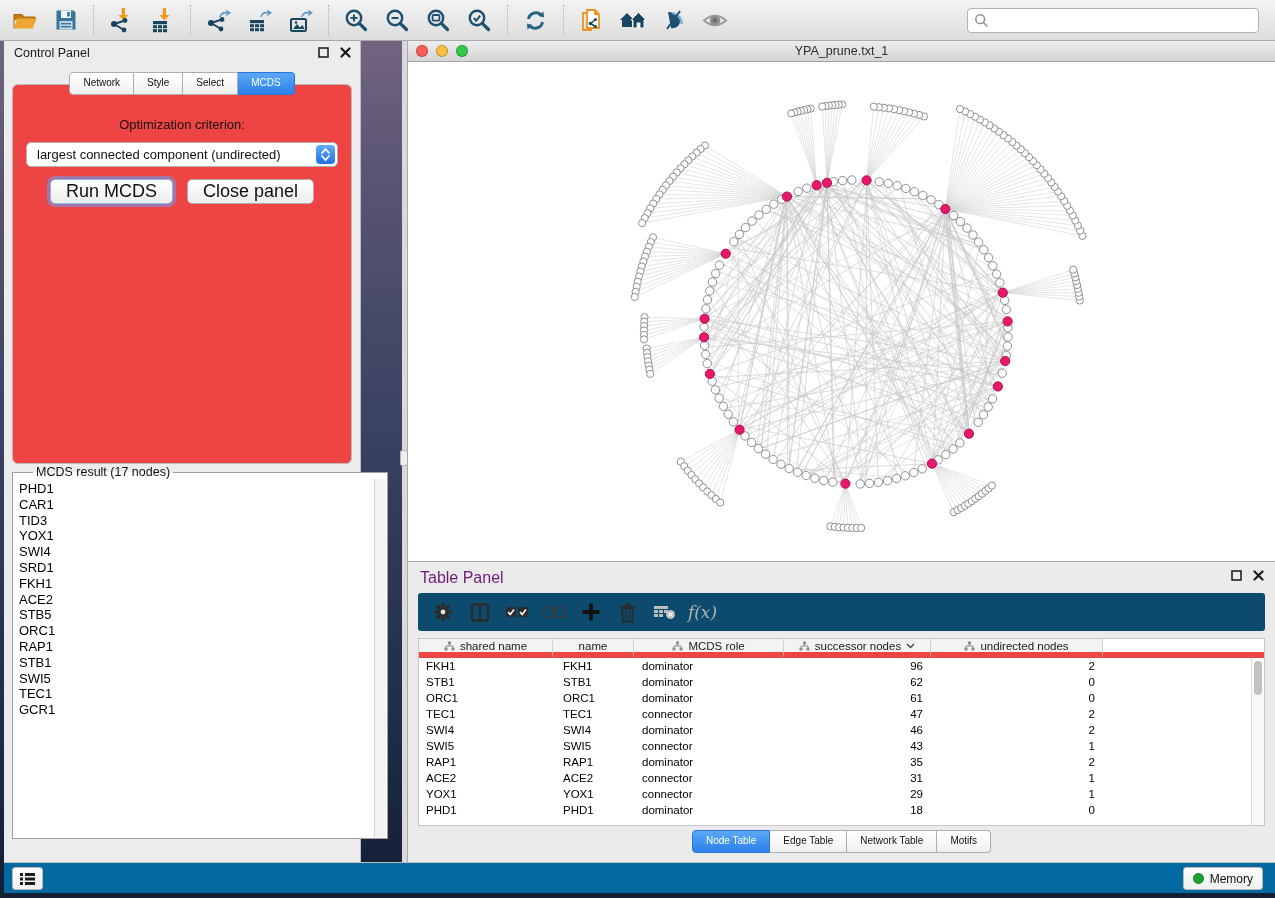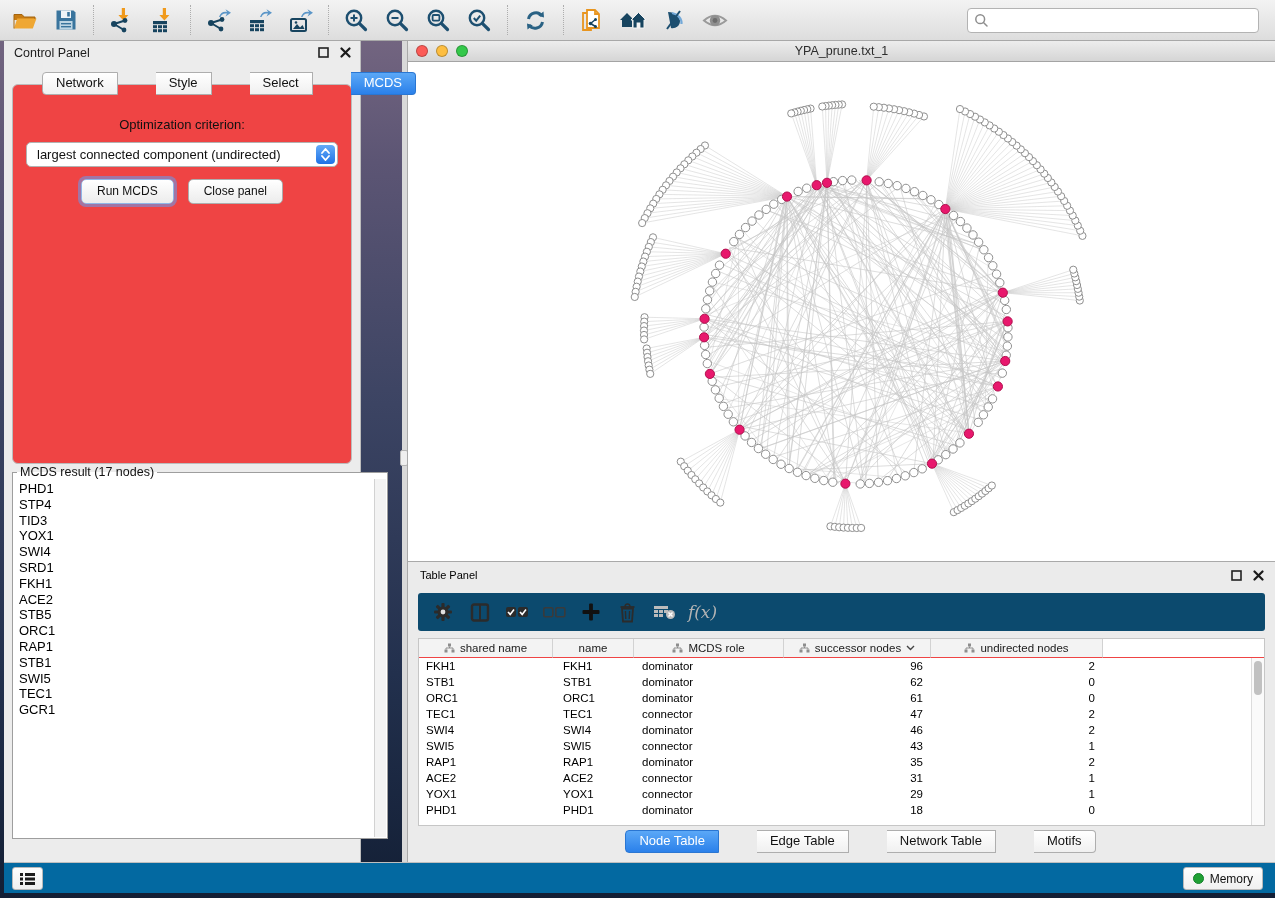--- a/index.html
+++ b/index.html
@@ -33,22 +33,22 @@
     background:#ececec; border-right:1px solid #bdbdbd;
   }
   #cp-title { position:absolute; left:10px; top:5px; font-size:12.5px; color:#1c1c1c; }
   .panel-winbtns { position:absolute; right:8px; top:5px; display:flex; gap:9px; align-items:center; }
   .winbtn { width:13px; height:13px; display:flex; align-items:center; justify-content:center; }
 
   .seg-bar { display:inline-flex; }
   .seg {
     border:1px solid #aeaeae; border-left:none;
     background:linear-gradient(#ffffff,#f0f0f0);
-    font-size:13px; color:#111; padding:3px 13px 4px; line-height:14px;
-    white-space:nowrap; cursor:default;margin-left:38px;
+    font-size:10px; color:#111; padding:3px 13px 4px; line-height:14px;
+    white-space:nowrap; cursor:default;
   }
   .seg:first-child { border-left:1px solid #aeaeae; border-radius:4px 0 0 4px; }
   .seg:last-child { border-radius:0 4px 4px 0; }
   .seg.active {
     background:linear-gradient(#5ba8f7,#2a80ea);
     border-color:#2a76d2; color:#fff;
   }
   #cp-tabs { position:absolute; left:0; right:0; top:31px; text-align:center; z-index:3; }
 
   #cp-content {
@@ -61,31 +61,31 @@
     background:#fff; border:1px solid #b2b2b2; border-radius:5px;
     font-size:13px; color:#111; line-height:23px; padding-left:10px;
   }
   #opt-stepper {
     position:absolute; right:2px; top:2px; bottom:2px; width:19px;
     background:linear-gradient(#64abf8,#1f72e6); border-radius:4px;
     display:flex; flex-direction:column; align-items:center; justify-content:center; gap:1px;
   }
   #cp-buttons { margin-top:12px; display:flex; justify-content:center; gap:14px; }
   .cp-btn {
-    font-family:"Liberation Sans",sans-serif; font-size:12px; color:#111;
+    font-family:"Liberation Sans",sans-serif; font-size:18px; color:#111;
     background:linear-gradient(#ffffff,#ececec);
     border:1px solid #adadad; border-radius:5px; padding:4px 15px; line-height:15px;
   }
   .cp-btn.focused { border-color:#8fb6e8; box-shadow:0 0 0 3px rgba(96,158,245,.55); }
 
   #mcds-fieldset {
     position:absolute; left:8px; top:424px; width:376px; height:374px;
     border:1px solid #9e9e9e; background:#fff;
   }
-  #mcds-fieldset legend { font-size:12.5px; color:#111; padding:0 3px; margin-left:4px; }
+  #mcds-fieldset legend { font-size:12.5px; color:#111; padding:0 3px; margin-left:20px; }
   #mcds-list { position:absolute; left:2px; top:2px; right:14px; bottom:2px; overflow:hidden; }
   .mcds-item { font-size:13px; line-height:15.8px; color:#000; padding-left:4px; }
   #mcds-scroll {
     position:absolute; top:0; bottom:1px; right:1px; width:12px;
     background:#f3f3f3; border-left:1px solid #d2d2d2;
   }
 
   
   #v-divider { position:absolute; left:402px; top:41px; width:5px; height:821px; background:#d9d9d9; }
   #v-grip { position:absolute; left:-2px; top:409px; width:8px; height:16px; background:#efefef; border:1px solid #b5b5b5; border-radius:2px; }
@@ -102,39 +102,39 @@
   }
   .traffic { position:absolute; top:4px; width:12px; height:12px; border-radius:50%; border:0.5px solid rgba(0,0,0,.25); }
   #net-title { text-align:center; font-size:12.5px; line-height:20px; color:#2d2d2d; }
   #net-canvas { position:relative; width:100%; height:499px; background:#ffffff; overflow:hidden; }
 
   
   #table-panel {
     position:absolute; left:407px; top:562px; width:868px; height:300px;
     background:#ebebeb; border-left:1px solid #a9a9a9;
   }
-  #tp-title { position:absolute; left:12px; top:7px; font-size:11px; color:#000000; }
+  #tp-title { position:absolute; left:12px; top:7px; font-size:16px; color:#701a75; }
   #tp-toolbar {
     position:absolute; left:10px; right:10px; top:31px; height:38px;
     background:#0c4a6e; border-radius:3px;
     display:flex; align-items:center; gap:0; padding:0 6px;
   }
   .tp-tool { width:37px; height:32px; display:flex; align-items:center; justify-content:center; }
   #fx-label { font-family:"DejaVu Serif", serif; font-style:italic; font-size:17px; color:#b4b4b4; padding-left:2px; }
 
   #table-wrap {
     position:absolute; left:10px; right:10px; top:76px; height:188px;
     background:#fff; border:1px solid #c6c6c6;
   }
   #tbl-header {
     display:grid; grid-template-columns:134px 81px 150px 147px 172px 1fr;
     height:19px; font-size:11.5px; color:#1a1a1a;
   }
   .th {
-    background:#f3f3f3; border-right:1px solid #d2d2d2; border-bottom:1px solid #ef4444;
+    background:#f3f3f3; border-right:1px solid #d2d2d2; border-bottom:6px solid #ef4444;
     display:flex; align-items:center; justify-content:center; gap:5px; overflow:hidden;
   }
   .th.filler { background:#fff; border-right:none; }
   #tbl-body { position:absolute; left:0; right:13px; top:19px; bottom:0; overflow:hidden; }
   .tr { display:grid; grid-template-columns:134px 81px 150px 147px 172px 1fr; height:16px; }
   .td { font-size:11.5px; color:#000; line-height:16px; white-space:nowrap; overflow:hidden; }
   .td.c0 { padding-left:7px; }
   .td.c1 { padding-left:10px; }
   .td.c2 { padding-left:8px; }
   .td.num { text-align:right; padding-right:8px; }
@@ -357,21 +357,21 @@
     <div id="cp-buttons">
       <button class="cp-btn focused">Run MCDS</button>
       <button class="cp-btn">Close panel</button>
     </div>
   </div>
 
   <fieldset id="mcds-fieldset">
     <legend>MCDS result (17 nodes)</legend>
     <div id="mcds-list">
         <div class="mcds-item">PHD1</div>
-        <div class="mcds-item">STP4</div>
+        <div class="mcds-item">CAR1</div>
         <div class="mcds-item">TID3</div>
         <div class="mcds-item">YOX1</div>
         <div class="mcds-item">SWI4</div>
         <div class="mcds-item">SRD1</div>
         <div class="mcds-item">FKH1</div>
         <div class="mcds-item">ACE2</div>
         <div class="mcds-item">STB5</div>
         <div class="mcds-item">ORC1</div>
         <div class="mcds-item">RAP1</div>
         <div class="mcds-item">STB1</div>

